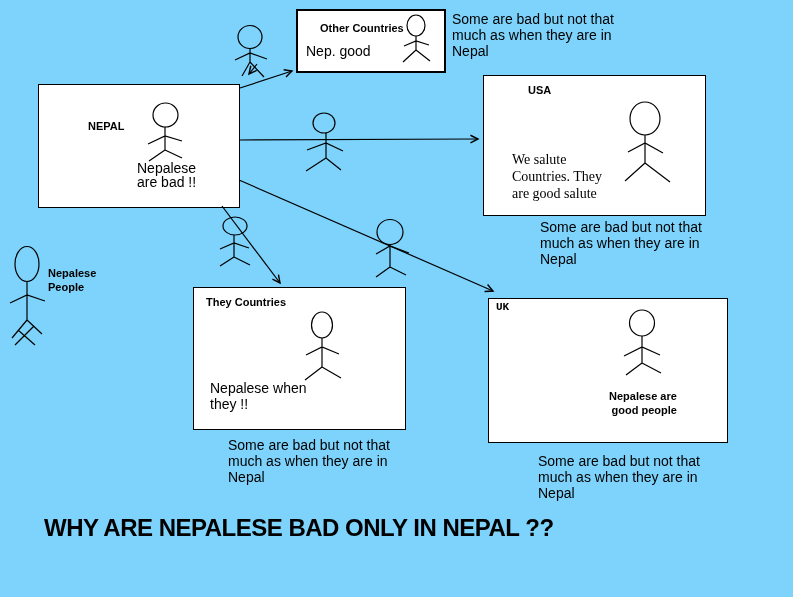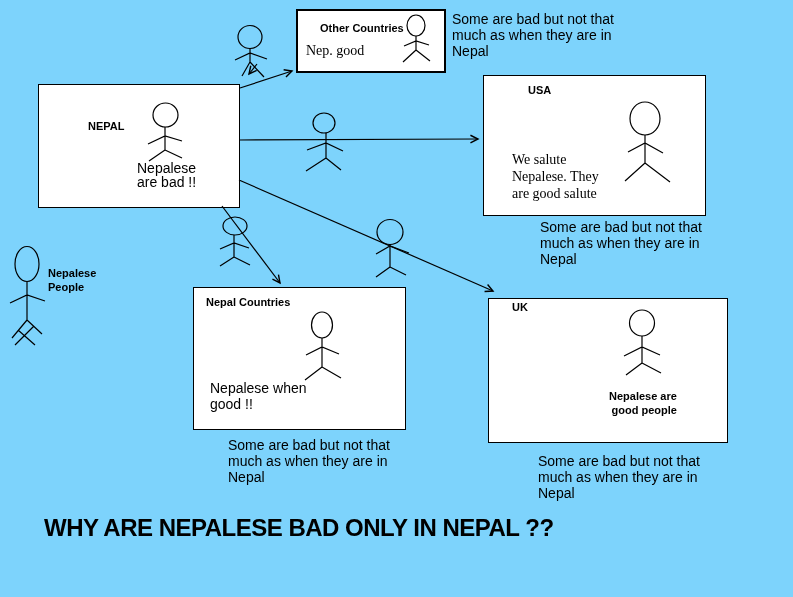--- a/index.html
+++ b/index.html
@@ -125,42 +125,42 @@
       <path class="ink" d="M234 235 L234 257 M220 249 L234 243 L249 248 M234 257 L220 266 M234 257 L250 265"></path>
     </g>
 
     <g>
       <ellipse class="ink" cx="390" cy="232" rx="13" ry="12.5"></ellipse>
       <path class="ink" d="M390 244 L390 267 M376 254 L390 246 L409 253 M390 267 L376 277 M390 267 L406 275"></path>
     </g>
   </svg>
 
   <div class="lbl" style="left:320px; top:22px;">Other Countries</div>
-  <div class="txt" style="left:306px; top:43px;font-family:Liberation Serif, serif;">Nep. good</div>
+  <div class="txt" style="left:306px; top:43px;">Nep. good</div>
 
   <div class="lbl" style="left:88px; top:120px;">NEPAL</div>
   <div class="txt lh14" style="left:137px; top:161px;">
     <div>Nepalese</div>
     <div>are bad !!</div>
   </div>
 
   <div class="lbl" style="left:528px; top:84px;text-align:center;">USA</div>
   <div class="txt lh17" style="left:512px; top:151px;font-family:Liberation Serif, serif;">
     <div>We salute</div>
-    <div>Nepalese. They</div>
+    <div>Countries. They</div>
     <div>are good salute</div>
   </div>
 
-  <div class="lbl" style="left:206px; top:296px;">Nepal Countries</div>
+  <div class="lbl" style="left:206px; top:296px;">They Countries</div>
   <div class="txt" style="left:210px; top:380px;">
     <div>Nepalese when</div>
-    <div>good !!</div>
+    <div>they !!</div>
   </div>
 
-  <div class="lbl" style="left:512px; top:301px;">UK</div>
+  <div class="lbl" style="left:496px; top:301px;font-family:Liberation Mono, monospace;">UK</div>
   <div class="lbl" style="left:609px; top:389px; line-height:14px;text-align:right;">
     <div>Nepalese are</div>
     <div>good people</div>
   </div>
 
   <div class="lbl" style="left:48px; top:266px; line-height:14px;">
     <div>Nepalese</div>
     <div>People</div>
   </div>
 

